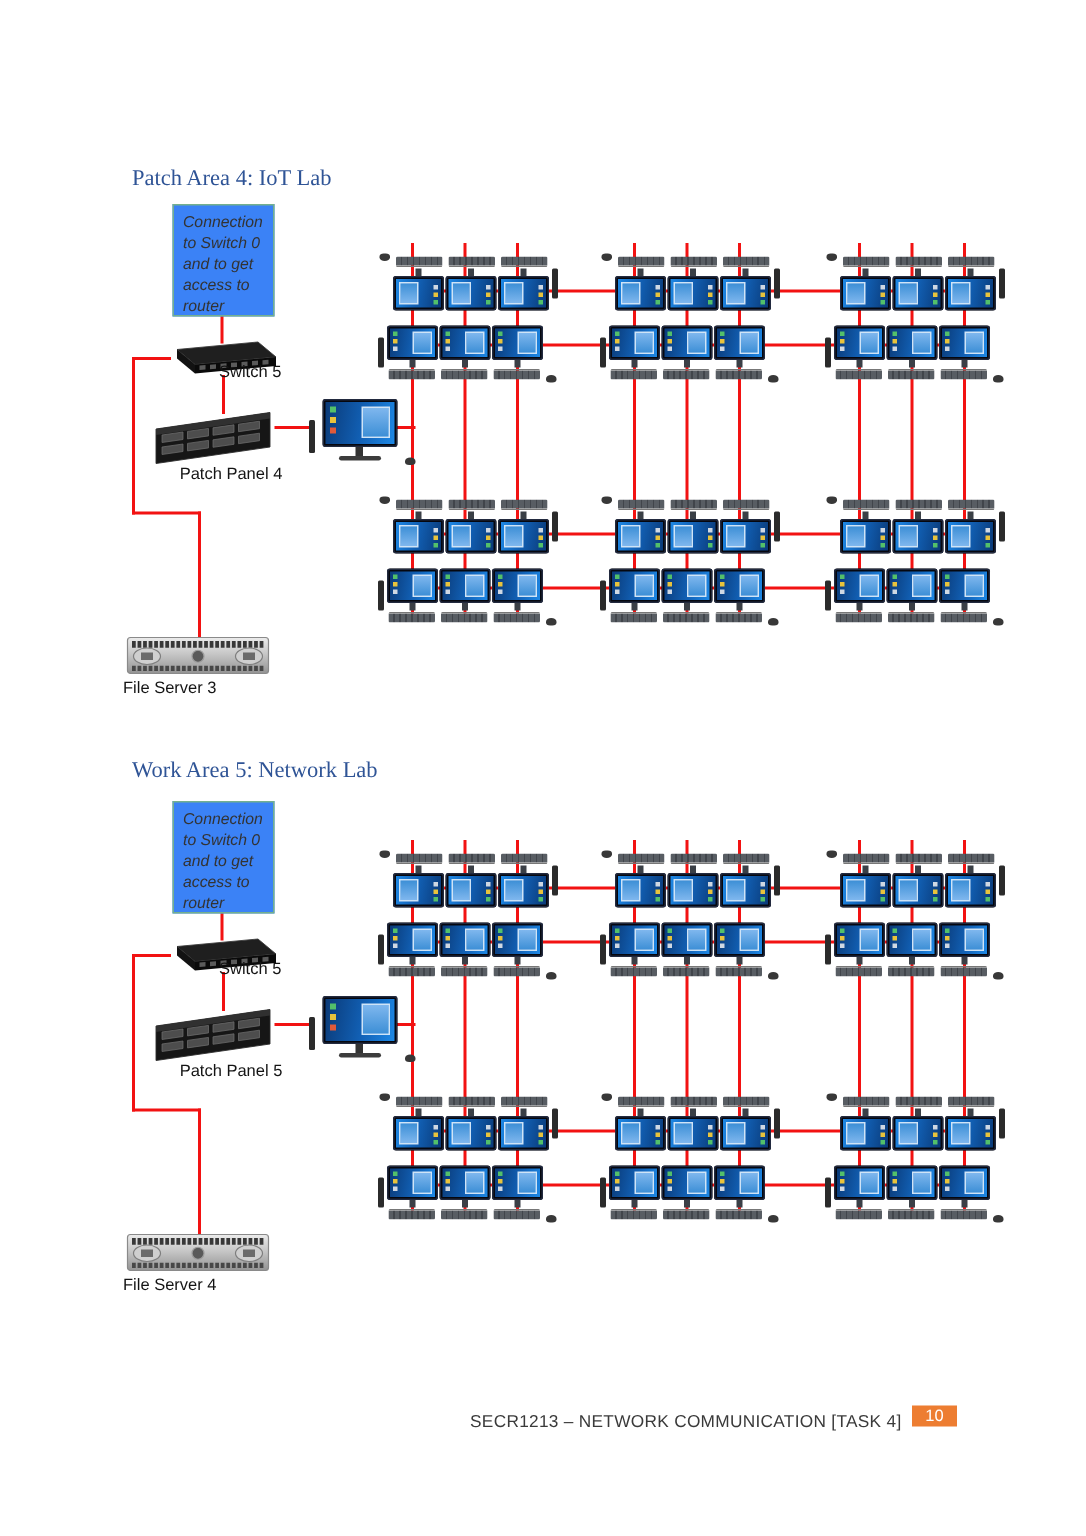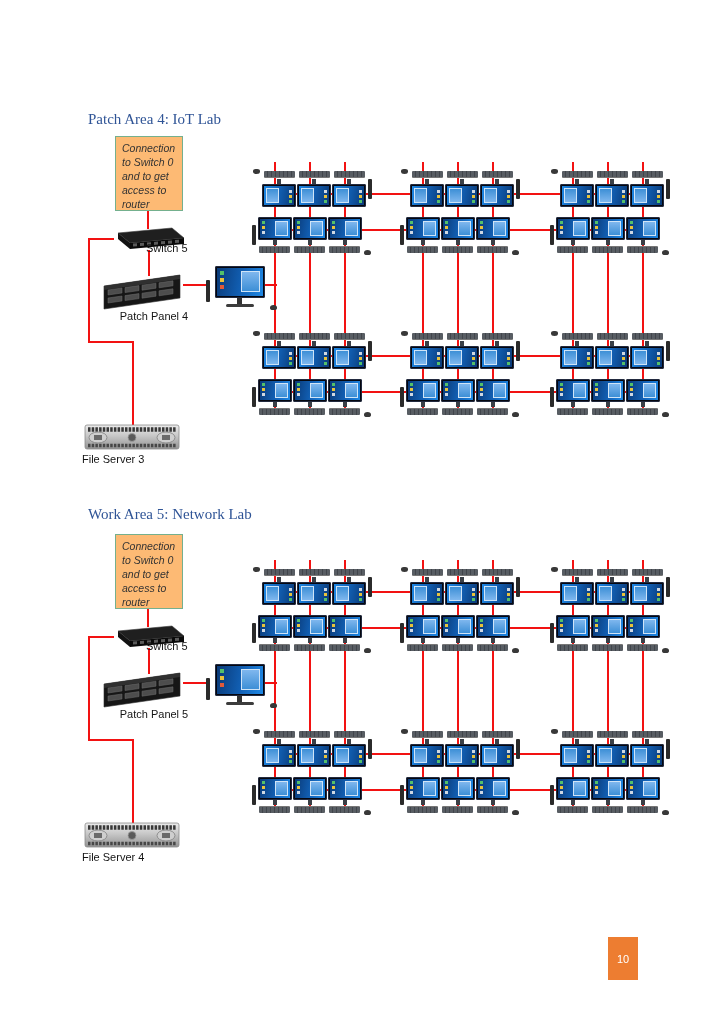--- a/index.html
+++ b/index.html
@@ -24,21 +24,21 @@
   .c-sw-pp{left:68px;top:120px;height:26px;}
   .c-bus-h1{left:8px;top:108px;width:26px;}
   .c-bus-v1{left:8px;top:108px;height:105px;}
   .c-bus-h2{left:8px;top:211px;width:46px;}
   .c-bus-v2{left:52px;top:211px;height:84px;}
   .c-pp-pc{left:103px;top:154px;width:26px;}
   .c-pc-grid{left:183px;top:154px;width:14px;}
 
   
   .callout{position:absolute;left:35px;top:6px;width:68px;height:75px;box-sizing:border-box;
-           border:1.4px solid #74b08e;background:#fdba74;padding:4px 2px 0 6px;
+           border:1.4px solid #74b08e;background:#3b82f6;padding:4px 2px 0 6px;
            font-size:10.5px;line-height:14px;font-style:italic;color:#333;z-index:2;}
 
   
   .dev-label{position:absolute;font-size:11px;color:#141414;z-index:3;white-space:nowrap;}
   .lbl-switch{left:66px;top:112px;}
   .lbl-panel{left:24px;top:180px;width:100px;text-align:center;}
   .lbl-server{left:2px;top:323px;width:100px;}
 
   .devsvg{position:absolute;z-index:2;}
   .svg-switch{left:28px;top:95px;}
@@ -75,21 +75,21 @@
         background:linear-gradient(#7fb7ee,#3d8fd6);border:1px solid #cfe4f7;}
   .scr2::after{content:"";position:absolute;left:3px;top:3px;width:4px;height:4px;background:#53c06a;
         box-shadow:0 7px 0 #e8c33c,0 14px 0 #e05a3a;}
   .stand2{position:absolute;left:31px;top:32px;width:5px;height:6px;background:#333;}
   .base2{position:absolute;left:20px;top:38px;width:28px;height:3px;background:#3c3c3c;border-radius:2px;}
   .pc .mouse{left:64px;top:39px;}
 
   
   .footer-text{position:absolute;right:123px;top:942px;font-size:11.5px;color:#3a3a3a;
                letter-spacing:.2px;white-space:nowrap;}
-  .page-badge{position:absolute;left:608px;top:937px;width:30px;height:43px;background:#ED7D31;
+  .page-badge{position:absolute;left:608px;top:937px;width:30px;height:14px;background:#ED7D31;
               color:#fff;font-size:11px;display:flex;align-items:center;justify-content:center;}
 </style>
 </head>
 <body>
 
 <svg width="0" height="0" style="position:absolute">
   <defs>
     <linearGradient id="srv" x1="0" y1="0" x2="0" y2="1">
       <stop offset="0" stop-color="#ececec"></stop>
         <stop offset="0.45" stop-color="#c7c7c7"></stop>
@@ -836,14 +836,15 @@
           <div class="mon">
             <div class="scr"></div>
           </div>
           <div class="stand"></div>
           <div class="kbd"></div>
         </div>
         <div class="mouse"></div>
       </div>
     </div>
 
+  <div class="footer-text">SECR1213 – NETWORK COMMUNICATION [TASK 4]</div>
   <div class="page-badge">10</div>
 </div>
 
 </body></html>

